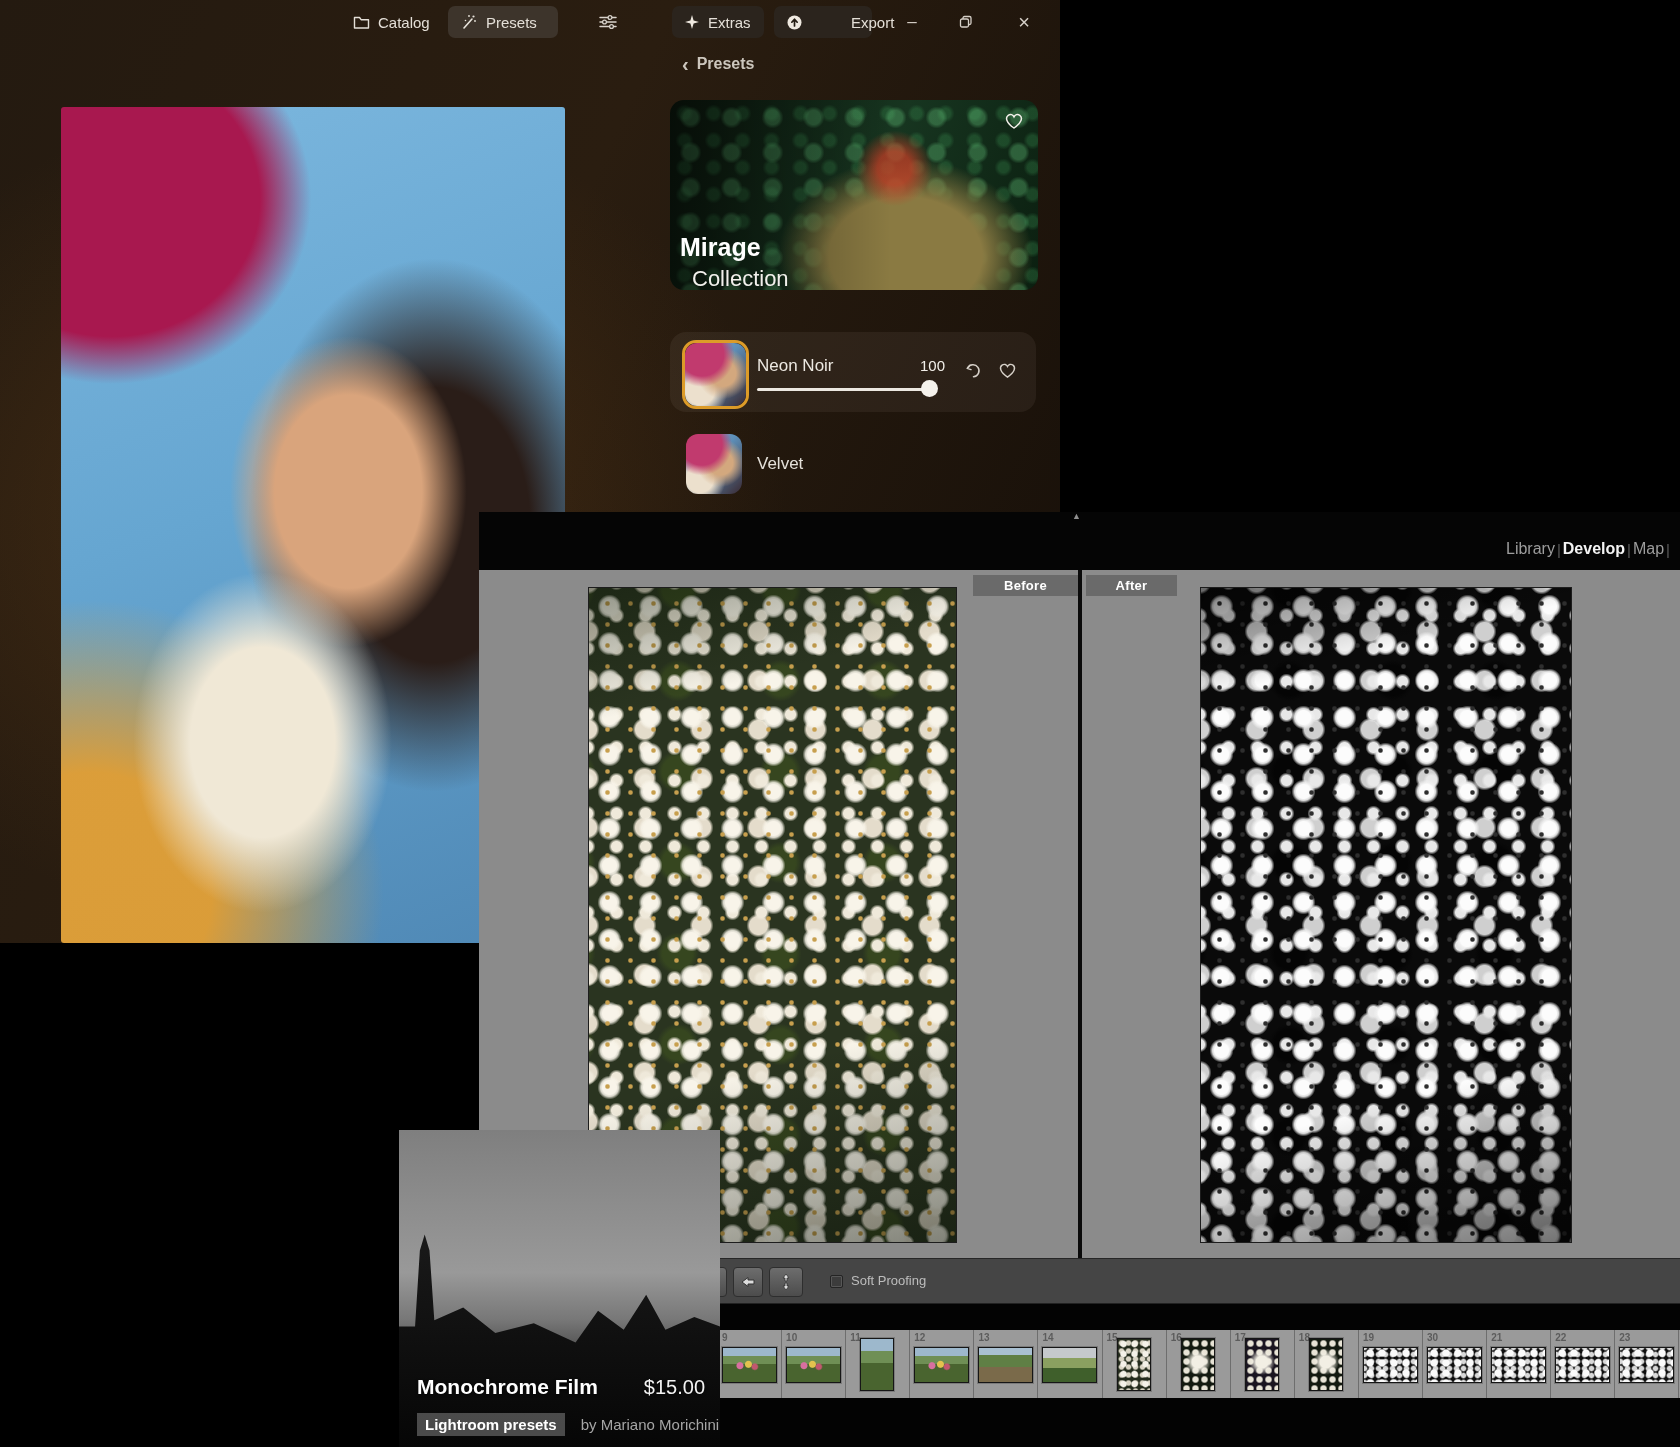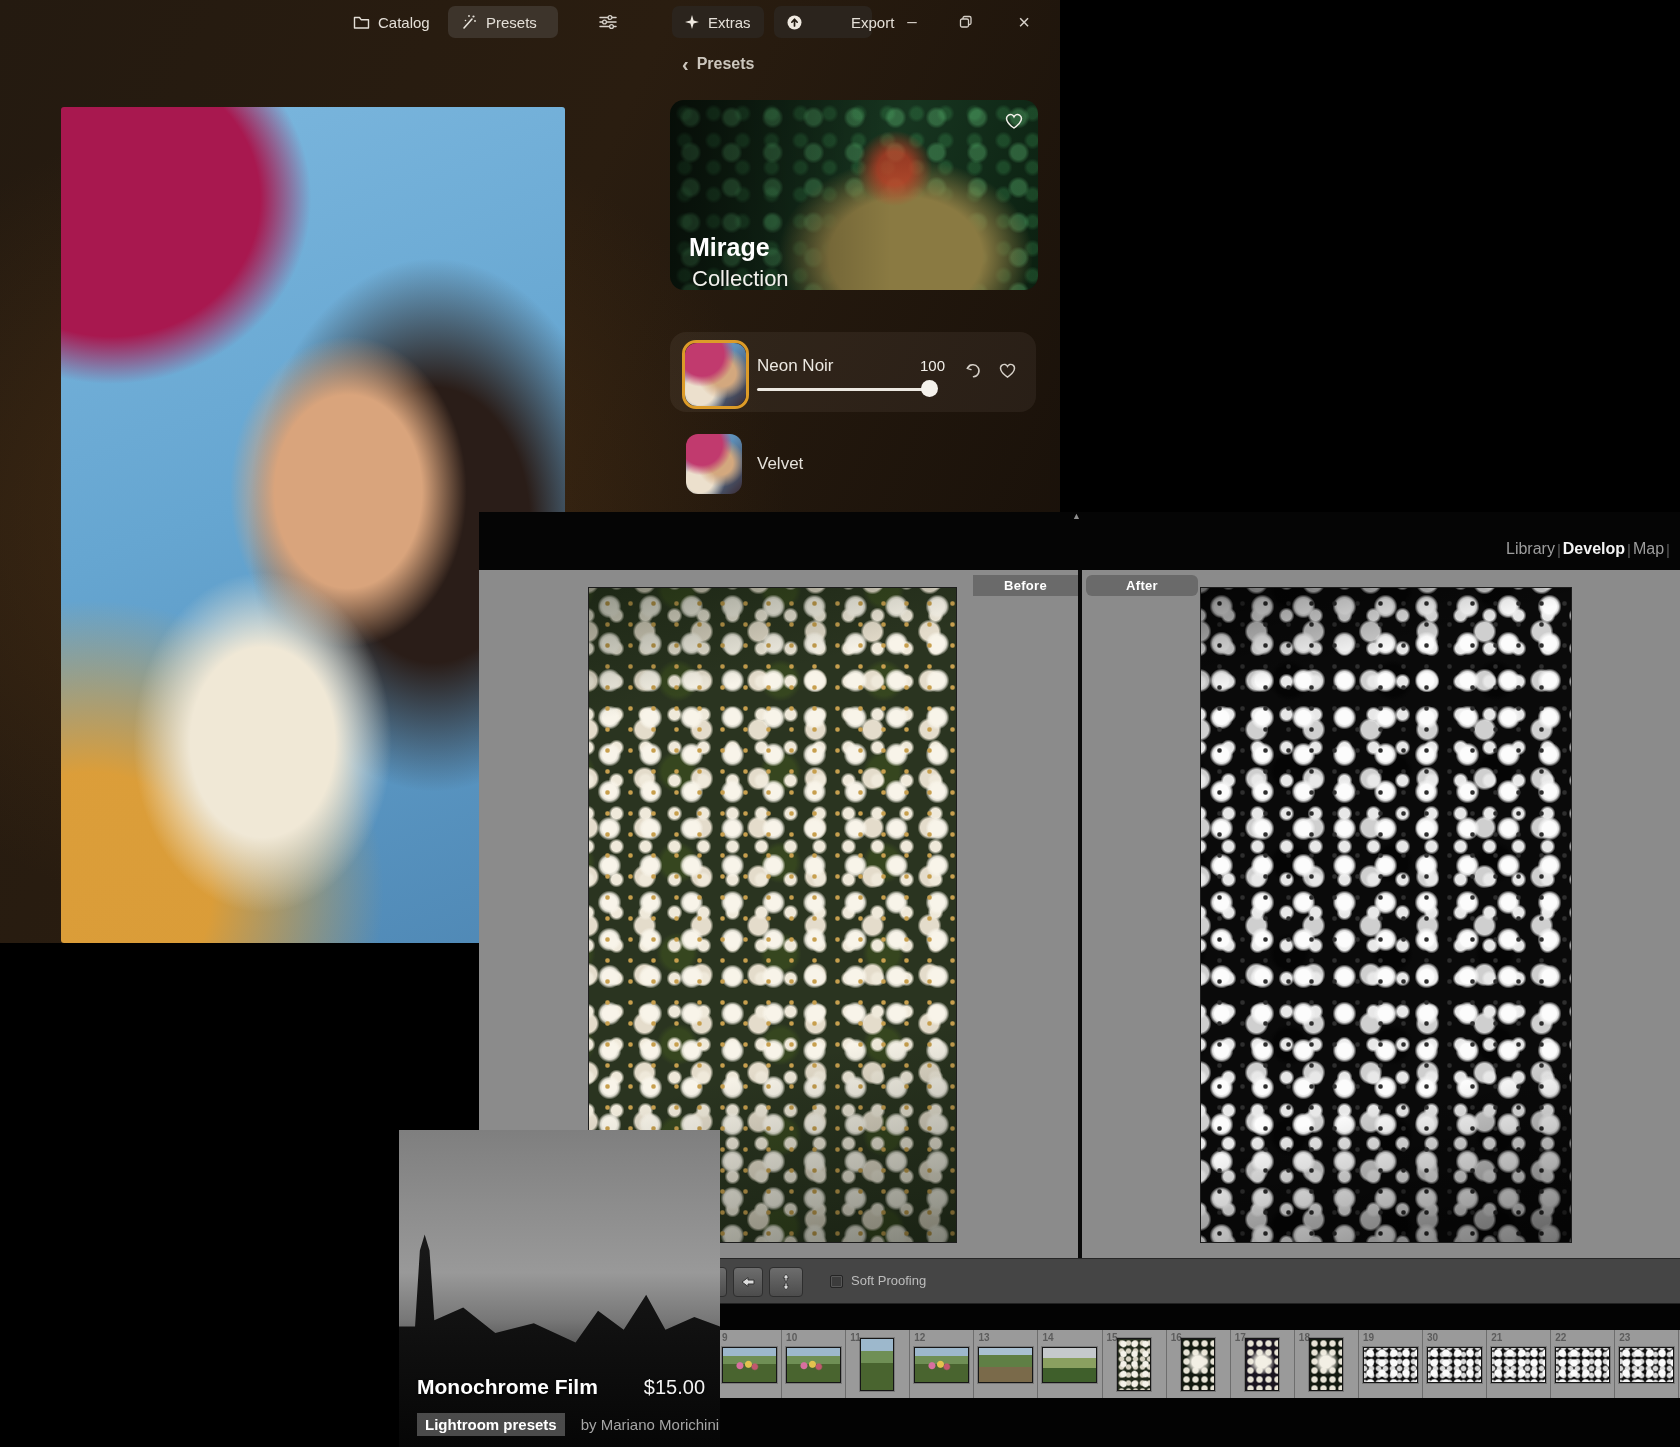--- a/index.html
+++ b/index.html
@@ -38,21 +38,21 @@
   .collection-card{position:absolute;left:670px;top:100px;width:368px;height:190px;border-radius:14px;
     overflow:hidden;
     background-image:
       linear-gradient(90deg, rgba(0,0,0,.55) 0%, rgba(0,0,0,0) 60%),
       radial-gradient(circle 42px at 61% 36%, rgba(196,62,38,.75) 0 40%, rgba(196,62,38,0) 90%),
       radial-gradient(ellipse 170px 130px at 64% 82%, #8a7a42 0 45%, rgba(138,122,66,0) 75%),
       radial-gradient(circle, rgba(96,190,118,.38) 0 7px, rgba(96,190,118,0) 11px),
       radial-gradient(circle, rgba(60,150,84,.3) 0 5px, rgba(60,150,84,0) 9px),
       linear-gradient(110deg,#0e1d10 0%,#173520 55%,#0b1f10 100%);
     background-size:100% 100%,100% 100%,100% 100%,41px 35px,29px 27px,100% 100%;}
-  .collection-title{position:absolute;left:19px;bottom:28px;font-size:25px;font-weight:bold;color:#fff;}
+  .collection-title{position:absolute;left:10px;bottom:28px;font-size:25px;font-weight:bold;color:#fff;}
   .collection-sub{position:absolute;left:22px;bottom:-2px;font-size:22px;color:#f2f0ec;font-weight:normal;}
   .card-heart{position:absolute;right:14px;top:12px;}
 
   .preset-row{position:absolute;left:670px;top:332px;width:366px;height:80px;border-radius:16px;
               background:rgba(255,244,224,.06);}
   .preset-thumb{width:61px;height:63px;border-radius:12px;
     background:
       radial-gradient(circle at 28% 18%, #c13a6e 0 32%, rgba(193,58,110,0) 48%),
       radial-gradient(circle at 62% 48%, #d3a87e 0 26%, rgba(211,168,126,0) 52%),
       radial-gradient(circle at 25% 75%, #ece0cd 0 22%, rgba(236,224,205,0) 42%),
@@ -77,21 +77,21 @@
               font-size:16px;}
   .lr-mod{color:#9d9d9d;}
   .lr-mod-active{color:#f4f4f4;font-weight:bold;}
   .lr-sep{color:#5c5c5c;font-size:15px;}
   .lr-content{position:absolute;left:0;top:58px;width:100%;height:688px;background:#8b8b8b;}
   .lr-divider{position:absolute;left:599px;top:58px;width:4px;height:688px;background:#0a0a0a;}
   .compare-label{position:absolute;top:63px;height:21px;background:#6a6a6a;color:#fff;
                  font-size:13px;font-weight:bold;display:flex;align-items:center;justify-content:center;
                  letter-spacing:.3px;}
   .label-before{left:494px;width:105px;}
-  .label-after{left:607px;width:112px;border-radius:6px;}
+  .label-after{left:607px;width:91px;}
 
   .img-before,.img-after{position:absolute;border:1px solid #1d1d1d;}
   .img-before{left:109px;top:75px;width:369px;height:656px;
     background-color:#2a3420;
     background-image:
       linear-gradient(165deg, rgba(14,24,9,.45) 0%, rgba(14,24,9,0) 18%, rgba(14,24,9,0) 70%, rgba(9,16,7,.5) 100%),
       radial-gradient(circle, #c79f4e 0 1.6px, rgba(199,159,78,0) 3px),
       radial-gradient(circle, #f8f4e9 0 7px, rgba(248,244,233,.85) 9px, rgba(248,244,233,0) 12px),
       radial-gradient(circle, #efe9da 0 5px, rgba(239,233,218,0) 8px),
       radial-gradient(circle, #e4dccb 0 9px, rgba(228,220,203,0) 12px),

